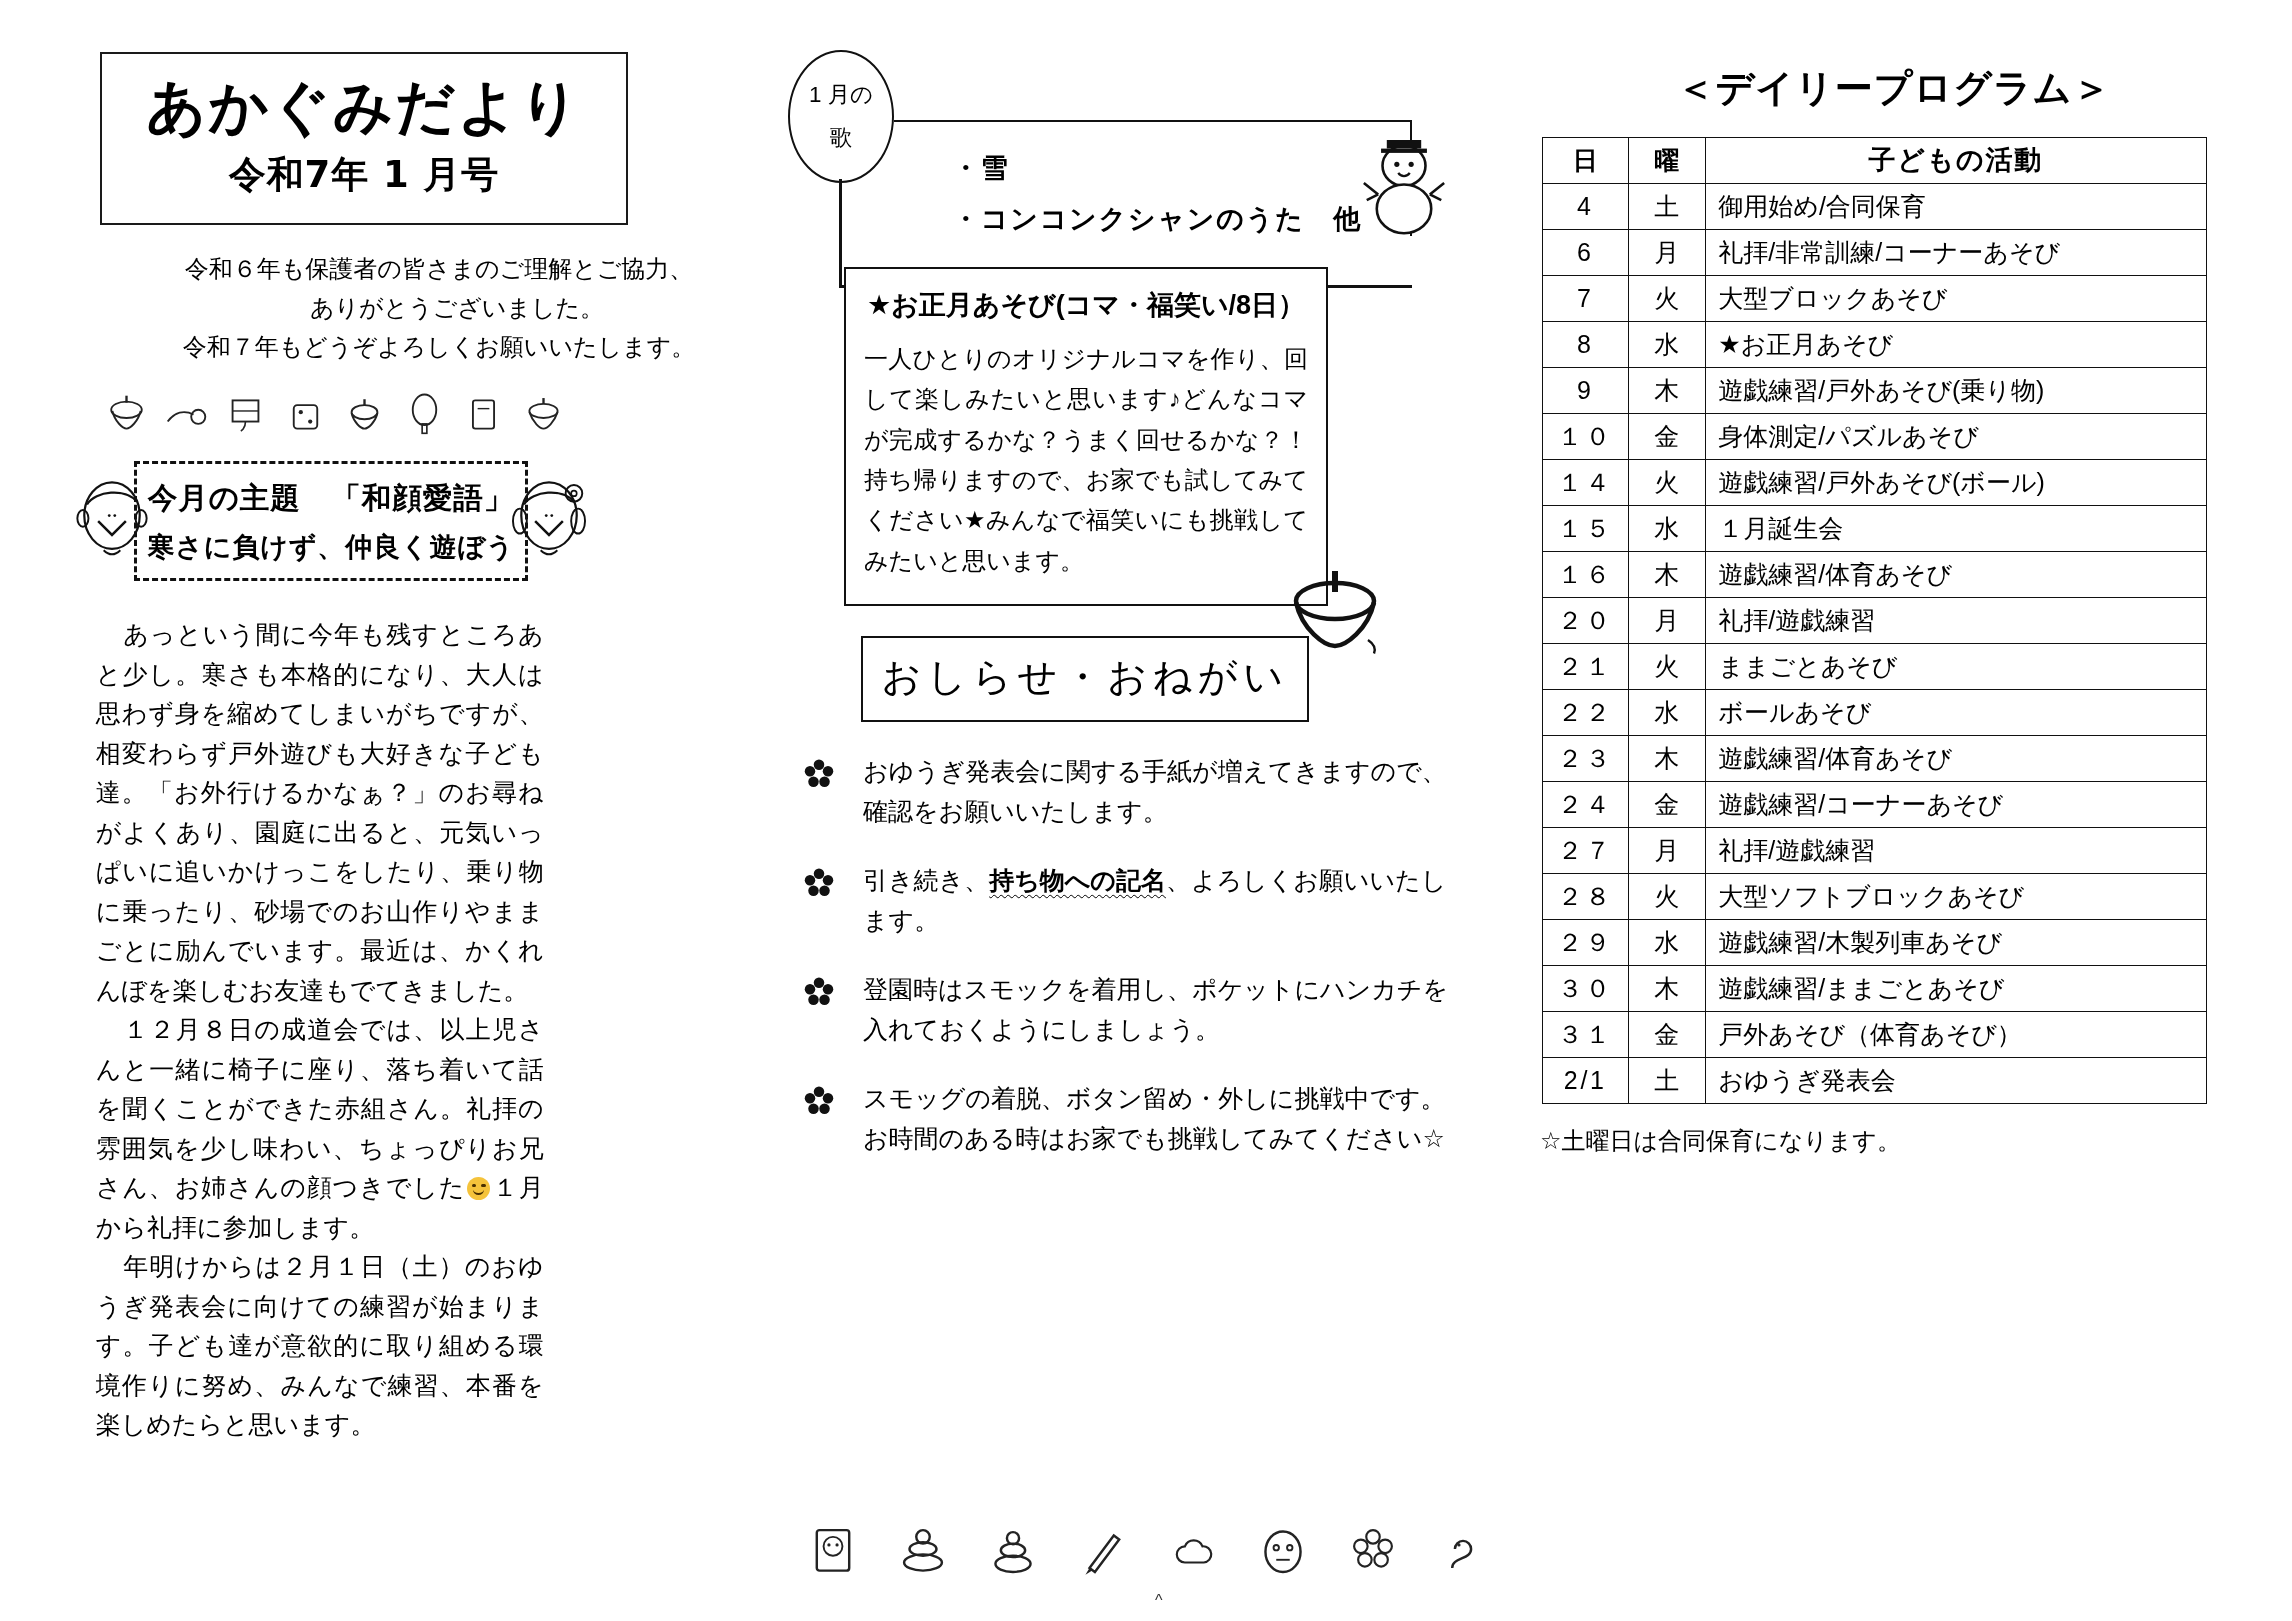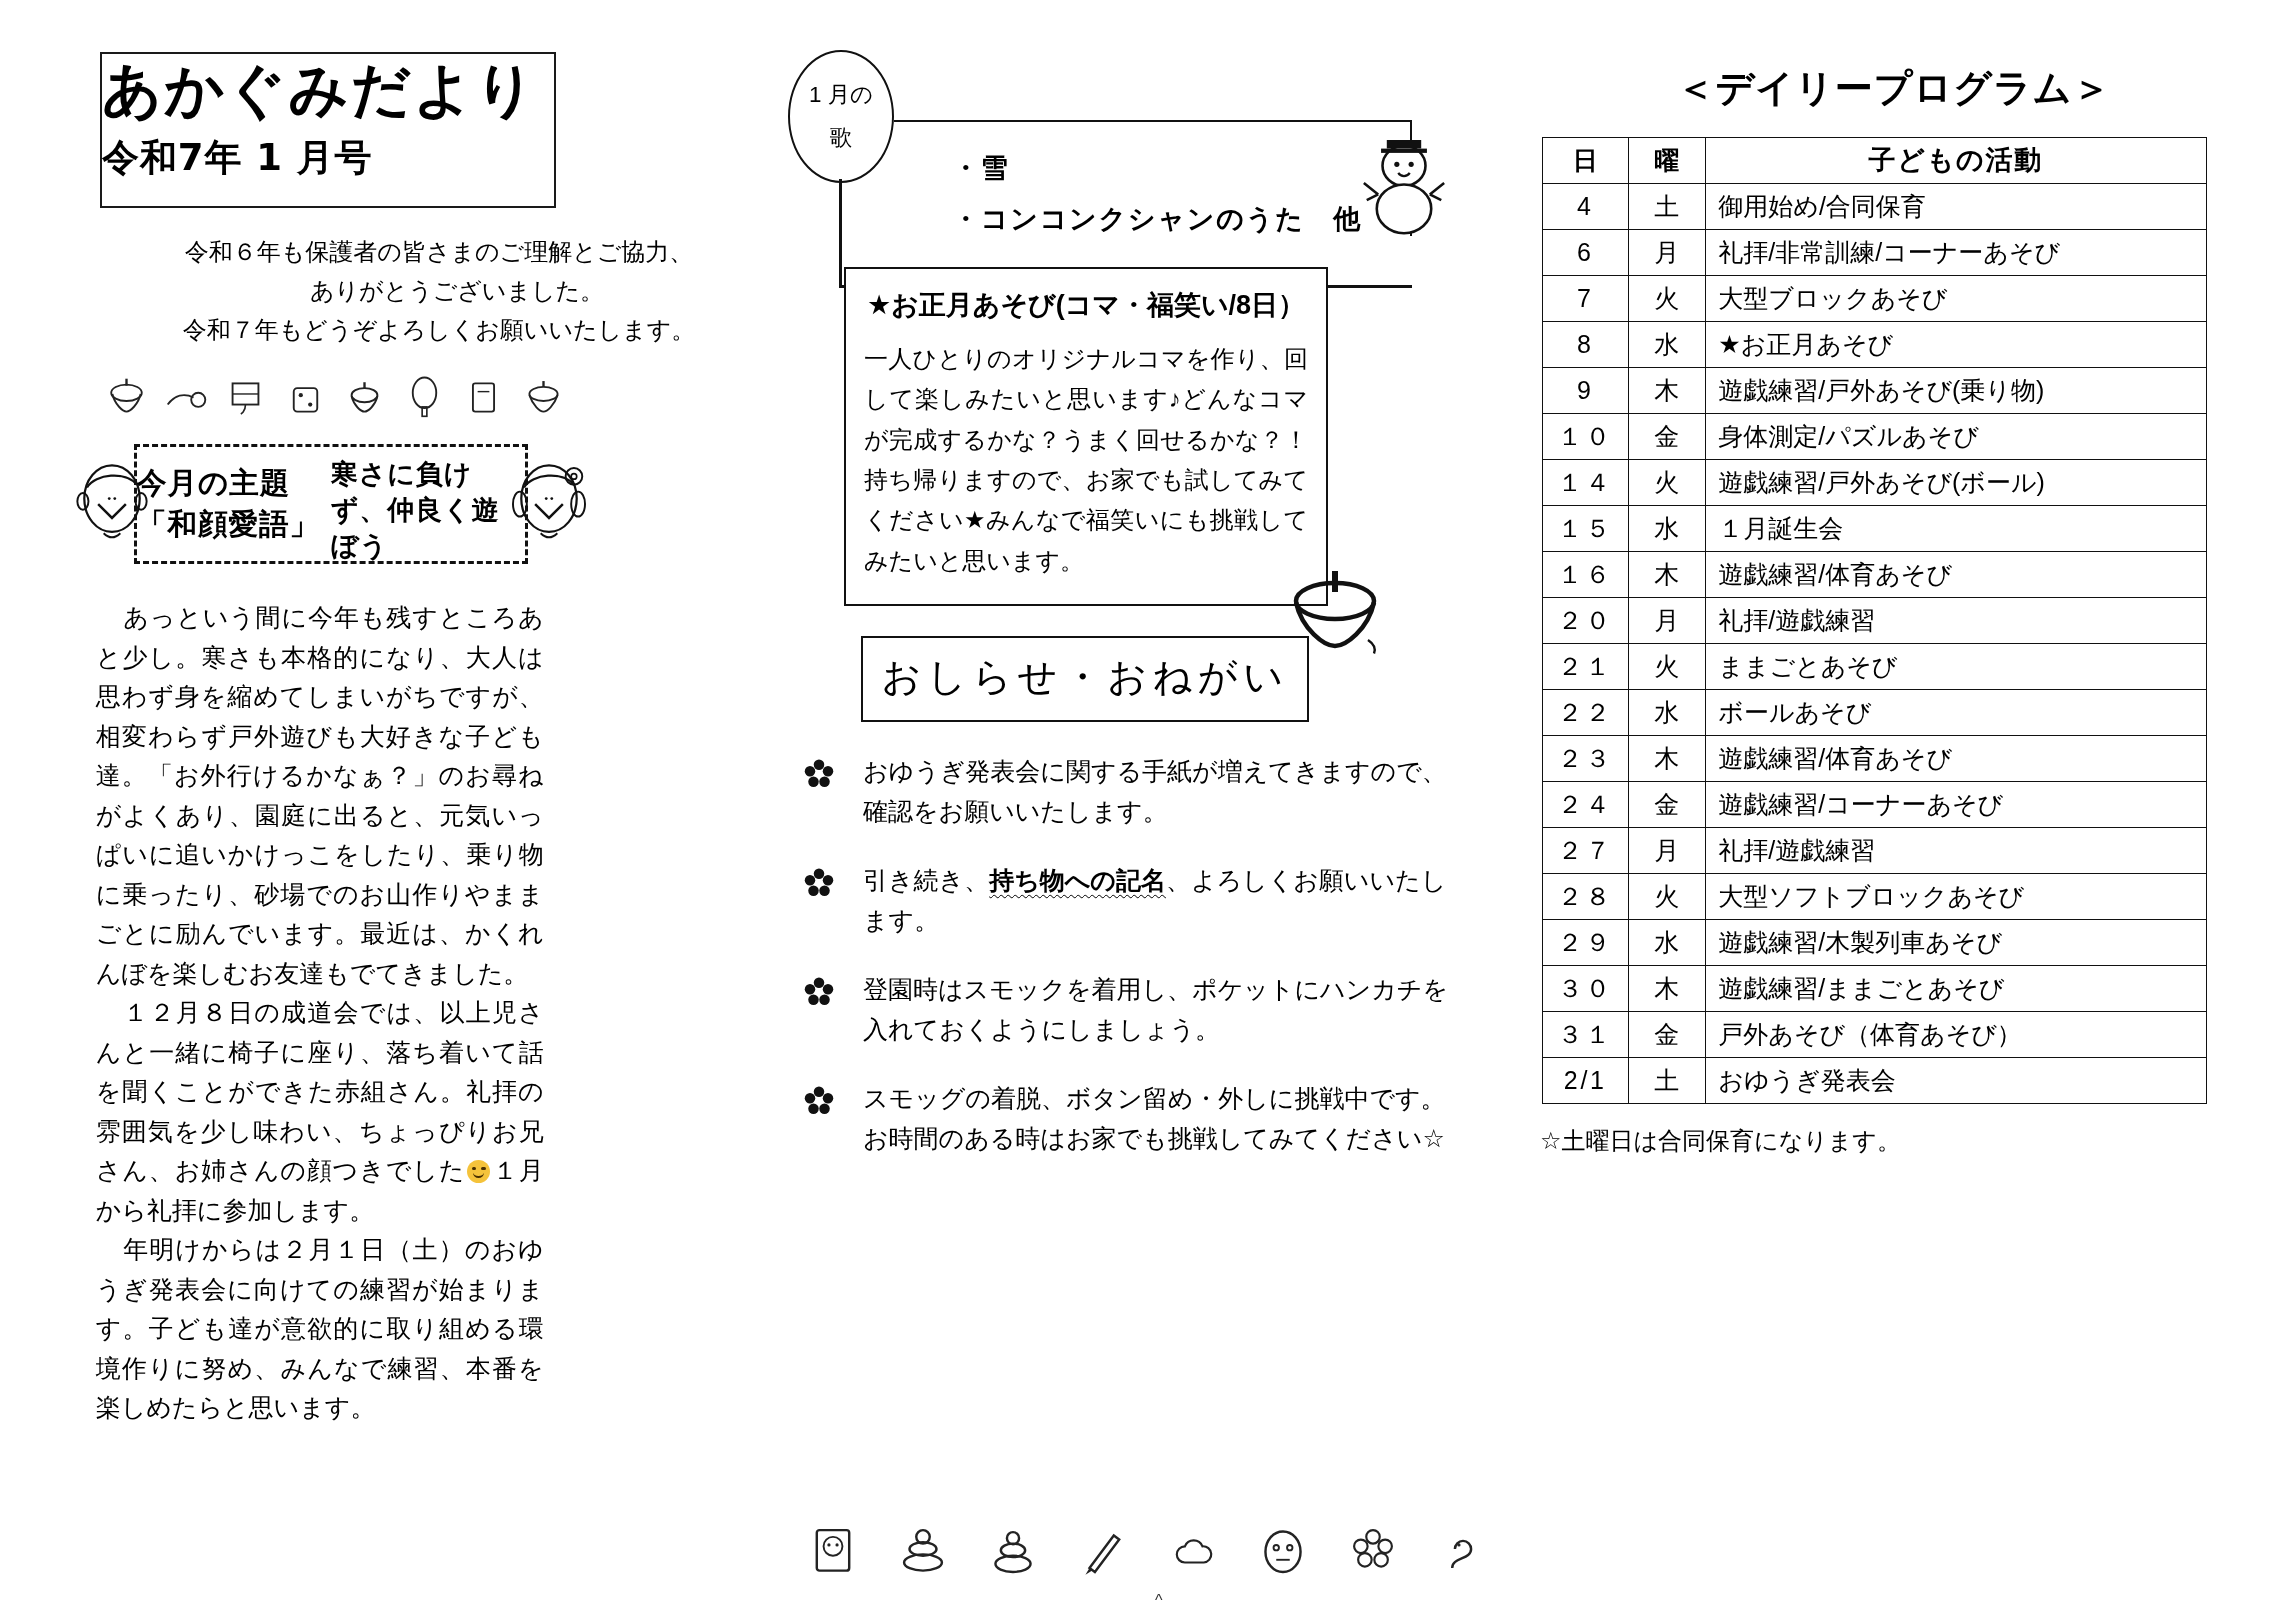--- a/index.html
+++ b/index.html
@@ -18,24 +18,24 @@
   .page { position: relative; width: 2293px; height: 1621px; }
 
   
   .col-left   { position: absolute; left: 85px;  top: 43px;  width: 708px;  }
   .col-mid    { position: absolute; left: 788px; top: 43px;  width: 716px;  }
   .col-right  { position: absolute; left: 1540px;top: 43px;  width: 708px;  }
 
   
   .title-box {
     border: 2.7px solid #1a1a1a;
-    width: 456px;
+    width: 528px;
     margin: 9px 0 0 15px;
-    padding: 5px 0 23px 0;
-    text-align: left;
+    padding: 22px 0 23px 0;
+    text-align: center;
     background: #fff;
   }
   .title-main {
     font-size: 59px;
     font-weight: 900;
     letter-spacing: 1.8px;
     line-height: 1.05;
     font-family: "DejaVu Sans", "Liberation Sans", sans-serif;
   }
   .title-sub {
@@ -66,21 +66,21 @@
   }
   .deco-item { width: 47px; height: 47px; opacity: .92; }
   .deco-item svg { width: 100%; height: 100%; display: block; }
 
   
   .theme-wrap { position: relative; margin-top: 23px; height: 134px; }
   .theme-box {
     position: absolute; left: 49px; top: 0;
     width: 394px; height: 120px;
     border: 3.6px dashed #111;
-    display: flex; flex-direction: row;
+    display: flex; flex-direction: column;
     align-items: center; justify-content: center;
   }
   .theme-l1 { font-size: 29.6px; font-weight: 900; letter-spacing: 0.9px; }
   .theme-l2 { font-size: 27px; font-weight: 900; margin-top: 10.7px; letter-spacing: 0.9px; }
   .face { position: absolute; width: 86px; height: 97px; top: 12.5px; }
   .face.left  { left: -16px; }
   .face.right { left: 421px; }
   .face svg { width: 100%; height: 100%; }
 
   

